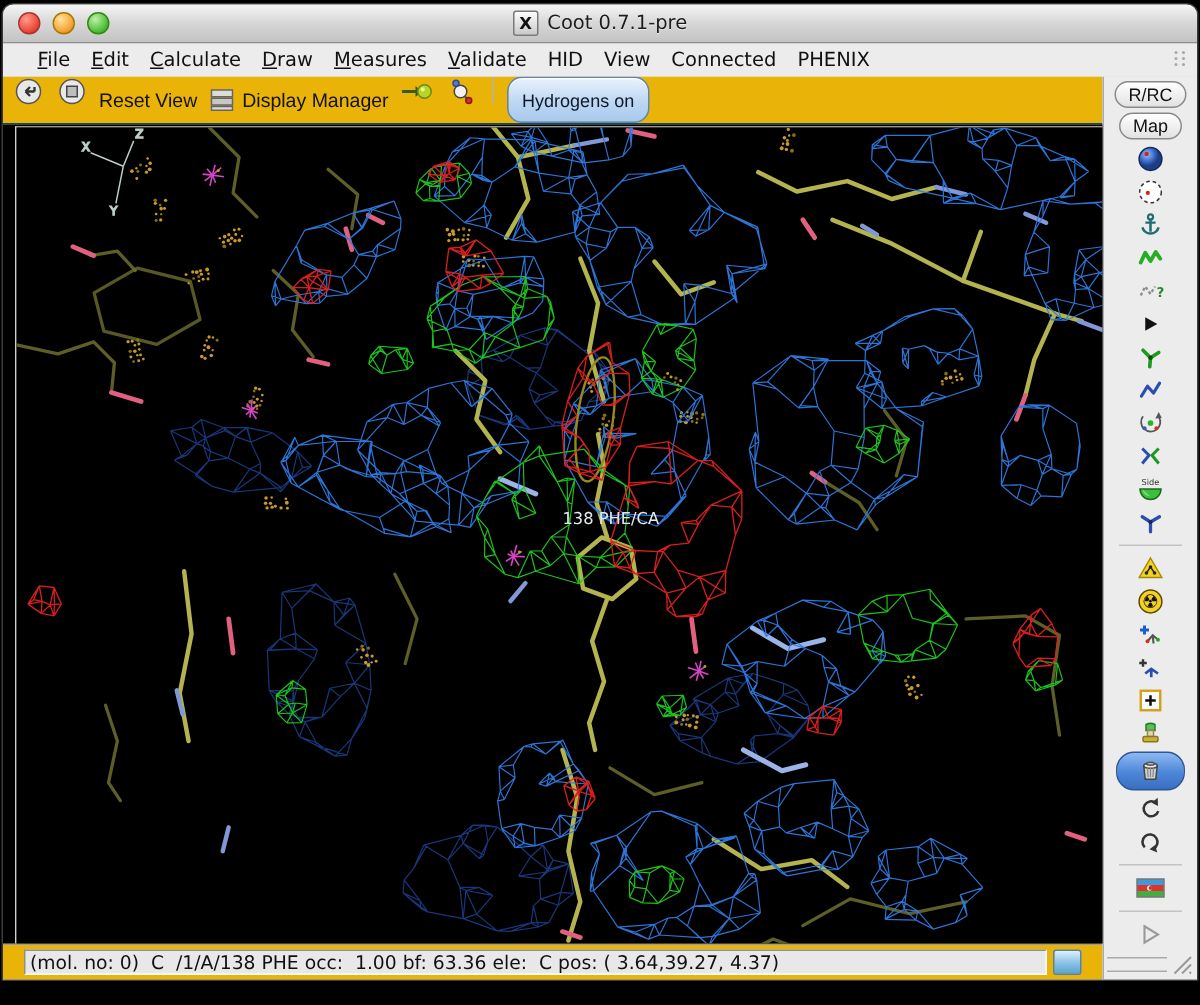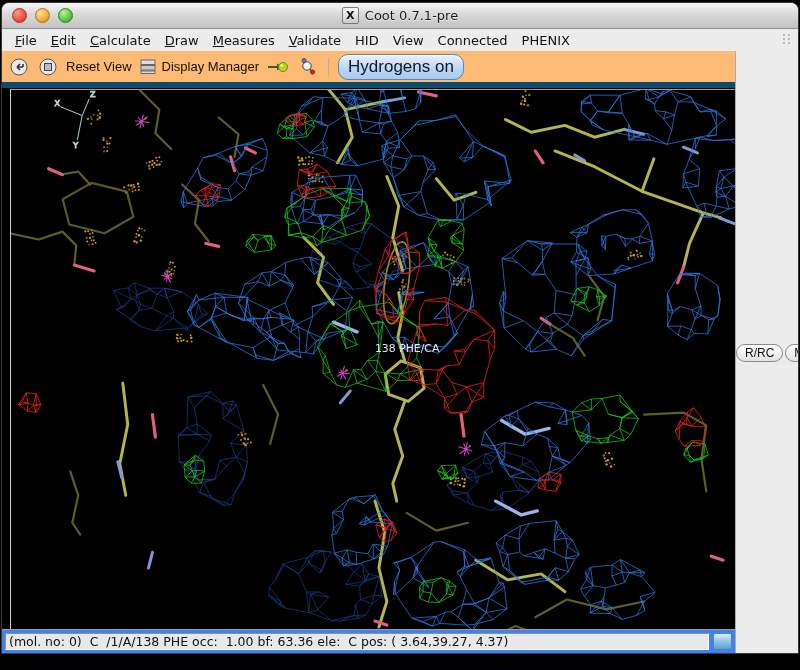--- a/index.html
+++ b/index.html
@@ -21,37 +21,37 @@
     display:flex;align-items:center;justify-content:center;}
   .title-text{font-size:13px;font-weight:normal;color:#1c1c1c;text-shadow:0 1px 0 rgba(255,255,255,.6);}
   
   .menubar{height:22px;background:#ececec;display:flex;align-items:center;padding:0 6px;position:relative;}
   .menu-item{font-size:13px;color:#111;padding:2px 7px;cursor:default;}
   .menu-item u{text-decoration:underline;}
   .menu-grip{position:absolute;right:6px;top:4px;}
   
   .midrow{flex:1;display:flex;min-height:0;}
   .leftcol{flex:1;display:flex;flex-direction:column;min-width:0;}
-  .toolbar{height:31px;background:#fdba74;border-bottom:6px solid #0c4a6e;display:flex;align-items:center;gap:7px;padding:0 6px;}
+  .toolbar{height:31px;background:#eab308;border-bottom:1px solid #0c4a6e;display:flex;gap:7px;padding:0 6px;}
   .tbtn{display:flex;align-items:center;gap:5px;border:none;background:none;font-size:13px;color:#111;padding:0;}
   .tsep{width:1px;height:18px;background:#b2b2b2;margin:0 2px;}
-  .pill{font-size:17px;color:#101828;background:linear-gradient(#eaf2fd,#bdd7f3 55%,#a8c9ee);
+  .pill{font-size:12px;color:#101828;background:linear-gradient(#eaf2fd,#bdd7f3 55%,#a8c9ee);
     border:1px solid #5f85b2;border-radius:10px;padding:2px 9px;box-shadow:inset 0 1px 0 rgba(255,255,255,.7);}
   
   .canvas-area{flex:1;background:#000;position:relative;min-height:0;}
   .gl{position:absolute;left:8px;top:1px;right:0;bottom:0;border-left:1px solid #cfcfcf;border-top:1px solid #9a9a9a;}
   .gl svg{width:100%;height:100%;display:block;}
   
-  .statusbar{height:21px;background:#3b82f6;border-top:1px solid #9c9c9c;display:flex;align-items:center;gap:4px;padding:1px 3px;}
+  .statusbar{height:21px;background:#eab308;border-top:1px solid #9c9c9c;display:flex;align-items:center;gap:4px;padding:1px 14px;}
   .status-frame{flex:1;height:15px;line-height:15px;border:1px solid;border-color:#8f8f8f #ffffff #ffffff #8f8f8f;
     background:#e8e8e8;font-size:12.5px;color:#101010;white-space:pre;overflow:hidden;padding:0 3px;}
   .status-thumb{width:17px;height:15px;border:1px solid #4d86b5;border-radius:2px;
     background:linear-gradient(#dff0fb,#8ec4e8 50%,#5ba3d4);}
   
-  .rightbar{width:62px;background:#ececec;border-left:1px solid #ababab;display:flex;flex-direction:row;
+  .rightbar{width:62px;background:#ececec;border-left:1px solid #ababab;display:flex;flex-direction:column;
     align-items:center;gap:2px;padding-top:3px;}
   .rbtn{font-size:12px;color:#111;background:linear-gradient(#ffffff,#e2e2e2);border:1px solid #8a8a8a;
     border-radius:10px;padding:1px 8px;margin-bottom:1px;}
   .tool{width:44px;height:20px;display:flex;align-items:center;justify-content:center;}
   .tool.active{background:linear-gradient(#8db9f2,#4c86d8 55%,#3a6fc0);border:1px solid #2c5797;border-radius:12px;height:24px;}
   .rsep{width:42px;height:1px;background:#c2c2c2;margin:3px 0;}
   .rb-bottom{margin-top:auto;width:100%;display:flex;align-items:flex-end;justify-content:flex-end;padding:0 2px 2px 2px;box-sizing:border-box;gap:2px;}
   .hlines{flex:1;height:8px;border-top:1px solid #aaa;border-bottom:1px solid #aaa;margin-bottom:3px;}
 </style>
 </head>
@@ -65,21 +65,21 @@
       <div class="light yellow"></div>
       <div class="light green"></div>
     </div>
     <div class="title-group">
       <div class="x11-icon">X</div>
       <div class="title-text">Coot 0.7.1-pre</div>
     </div>
   </div>
 
   <div class="menubar">
-    <div id="menu-items" style="display:flex;">
+    <div id="menu-items" style="display:flex;margin-left:10px;">
         <div class="menu-item"><u>F</u>ile</div>
         <div class="menu-item"><u>E</u>dit</div>
         <div class="menu-item"><u>C</u>alculate</div>
         <div class="menu-item"><u>D</u>raw</div>
         <div class="menu-item"><u>M</u>easures</div>
         <div class="menu-item"><u>V</u>alidate</div>
         <div class="menu-item">HID</div>
         <div class="menu-item">View</div>
         <div class="menu-item">Connected</div>
         <div class="menu-item">PHENIX</div>

